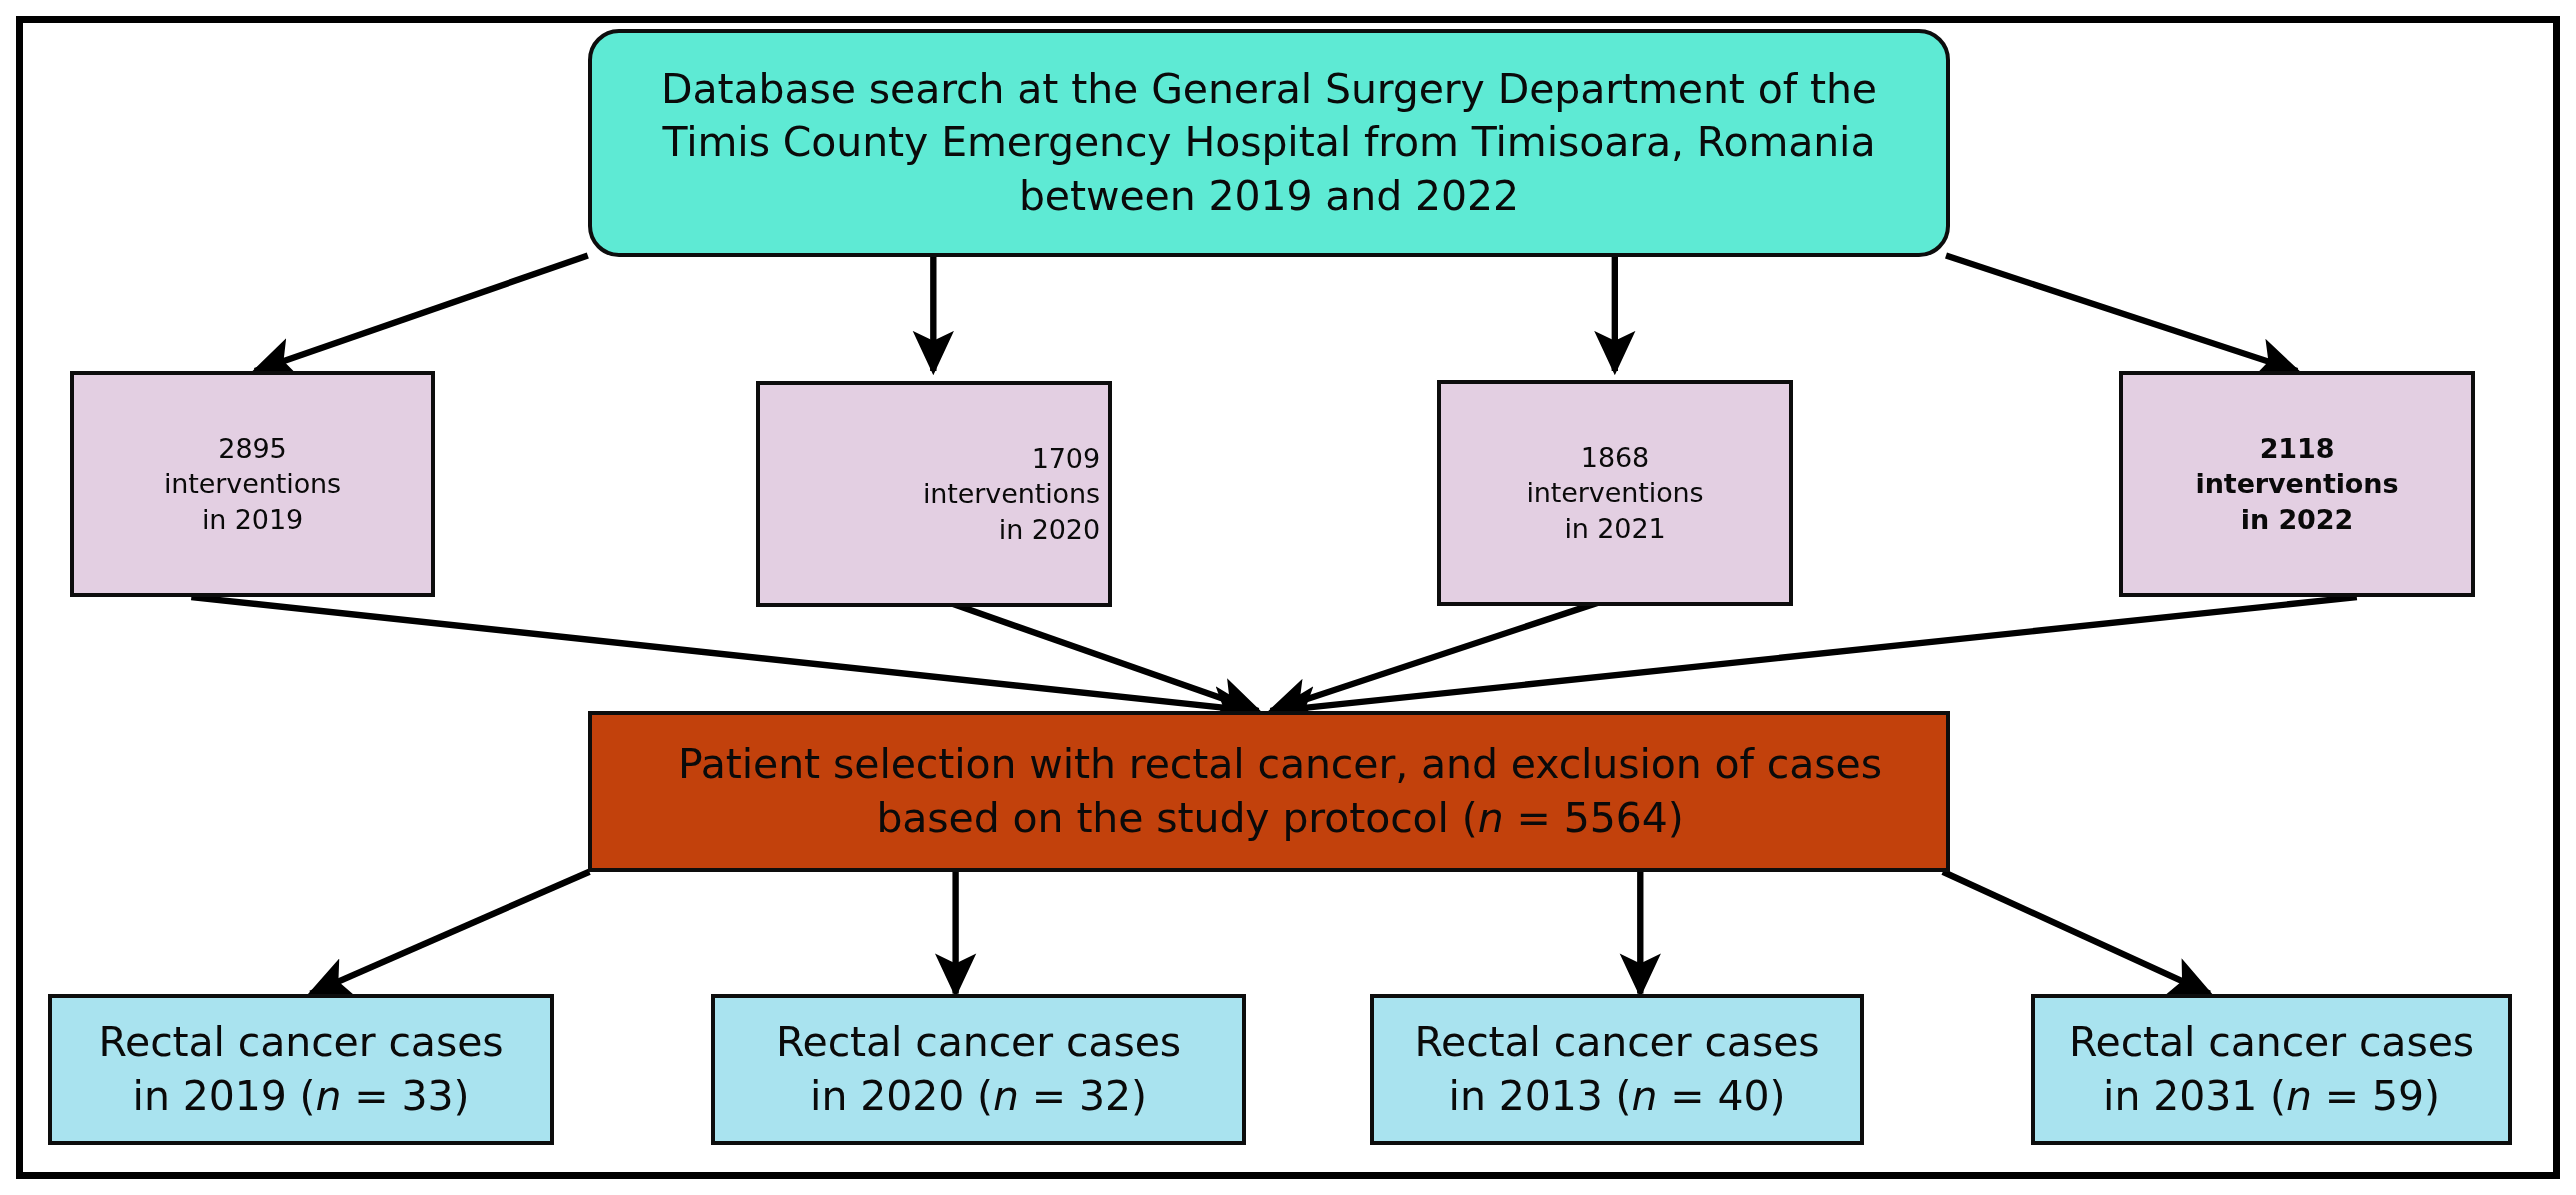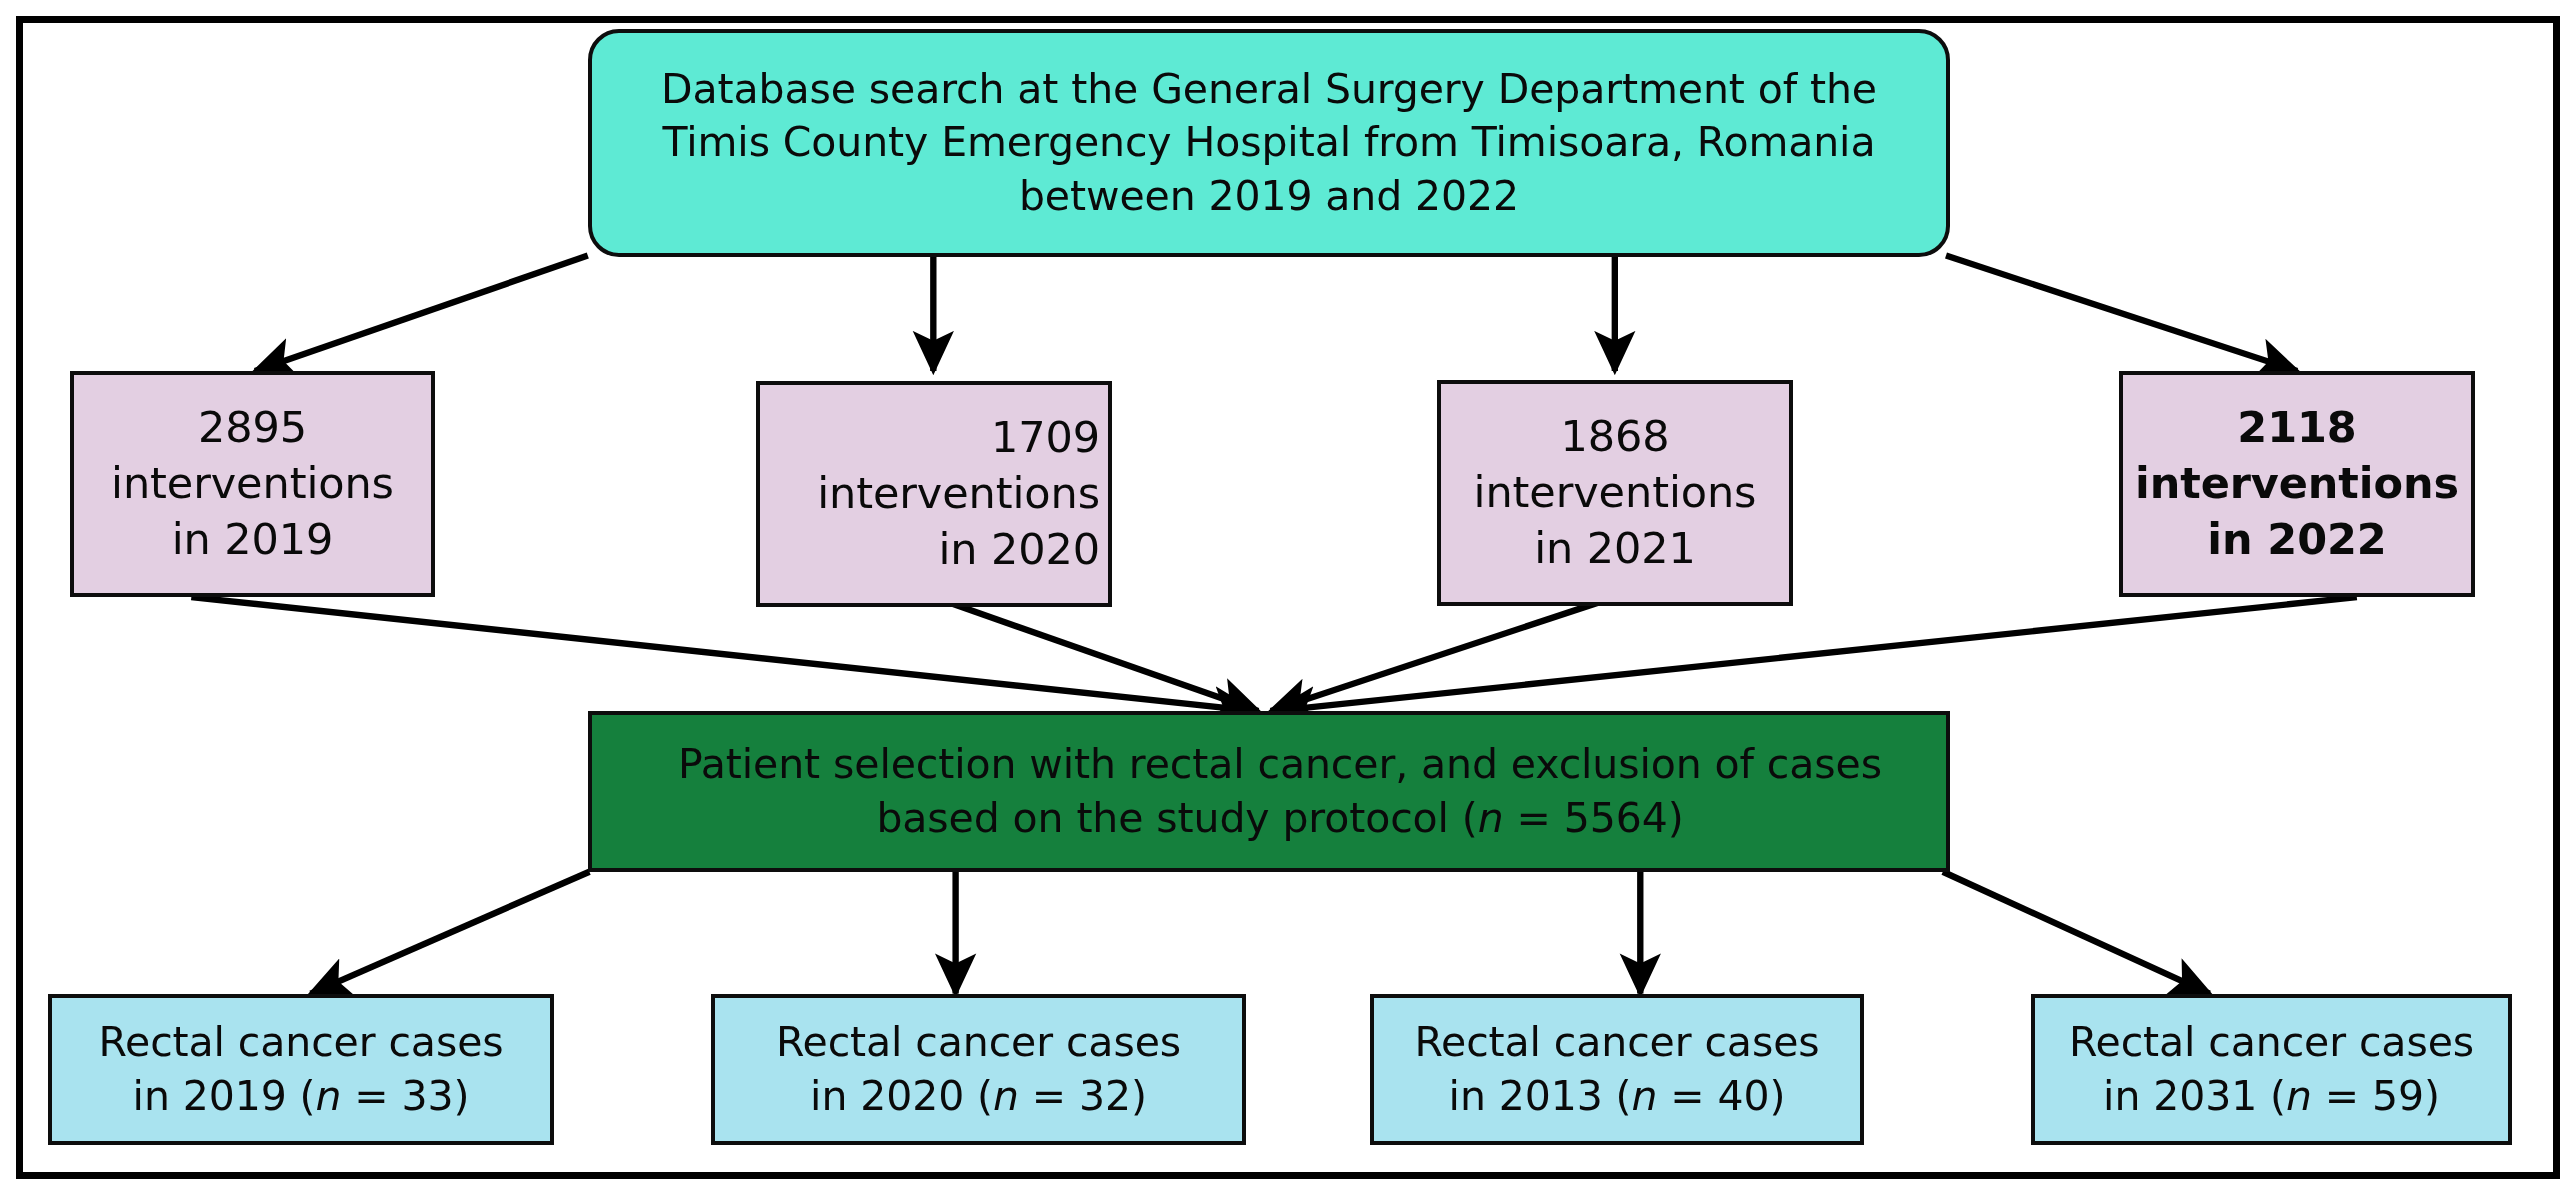--- a/index.html
+++ b/index.html
@@ -47,24 +47,24 @@
   .node em, .node .ital {
     font-style: italic;
   }
   .node-source {
     background: #5eead4;
     font-size: 41px;
     border-radius: 31px;
   }
   .node-year {
     background: #e3cfe2;
-    font-size: 43px;
+    font-size: 27px;
   }
   .node-selection {
-    background: #15803d;
+    background: #c2410c;
     font-size: 41px;
     padding-left: 22px;
   }
   .node-outcome {
     background: #a9e3ef;
     font-size: 41px;
   }
   #outer-frame {
     position: absolute;
     left: 16px;

